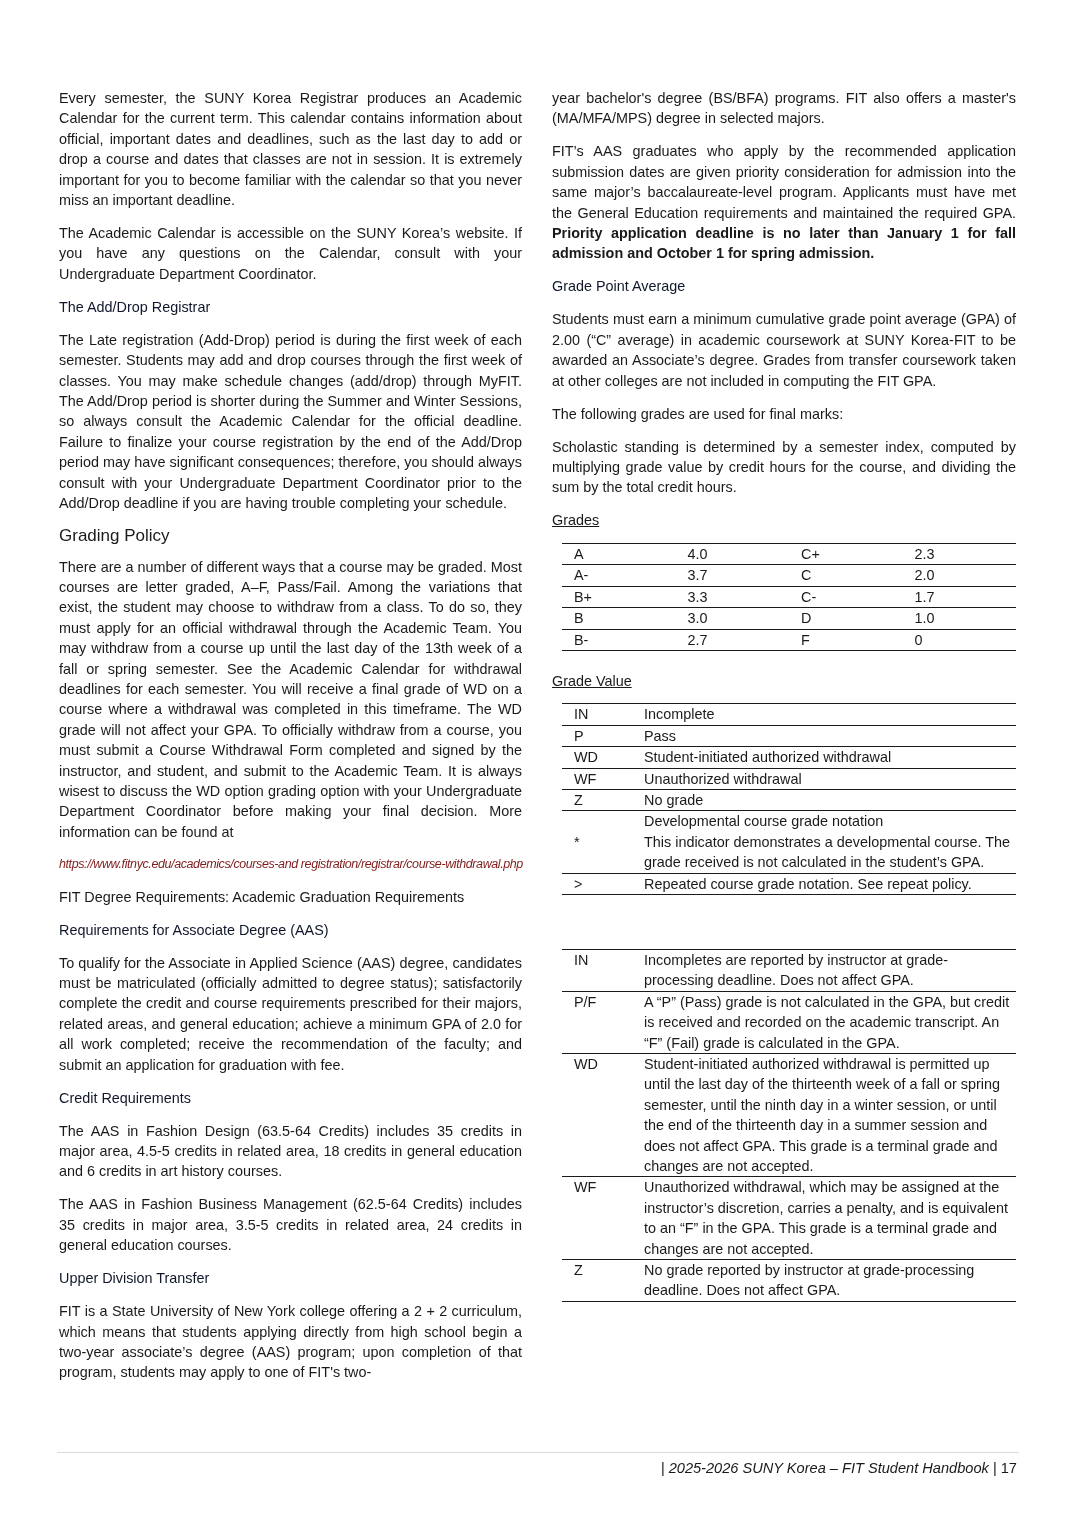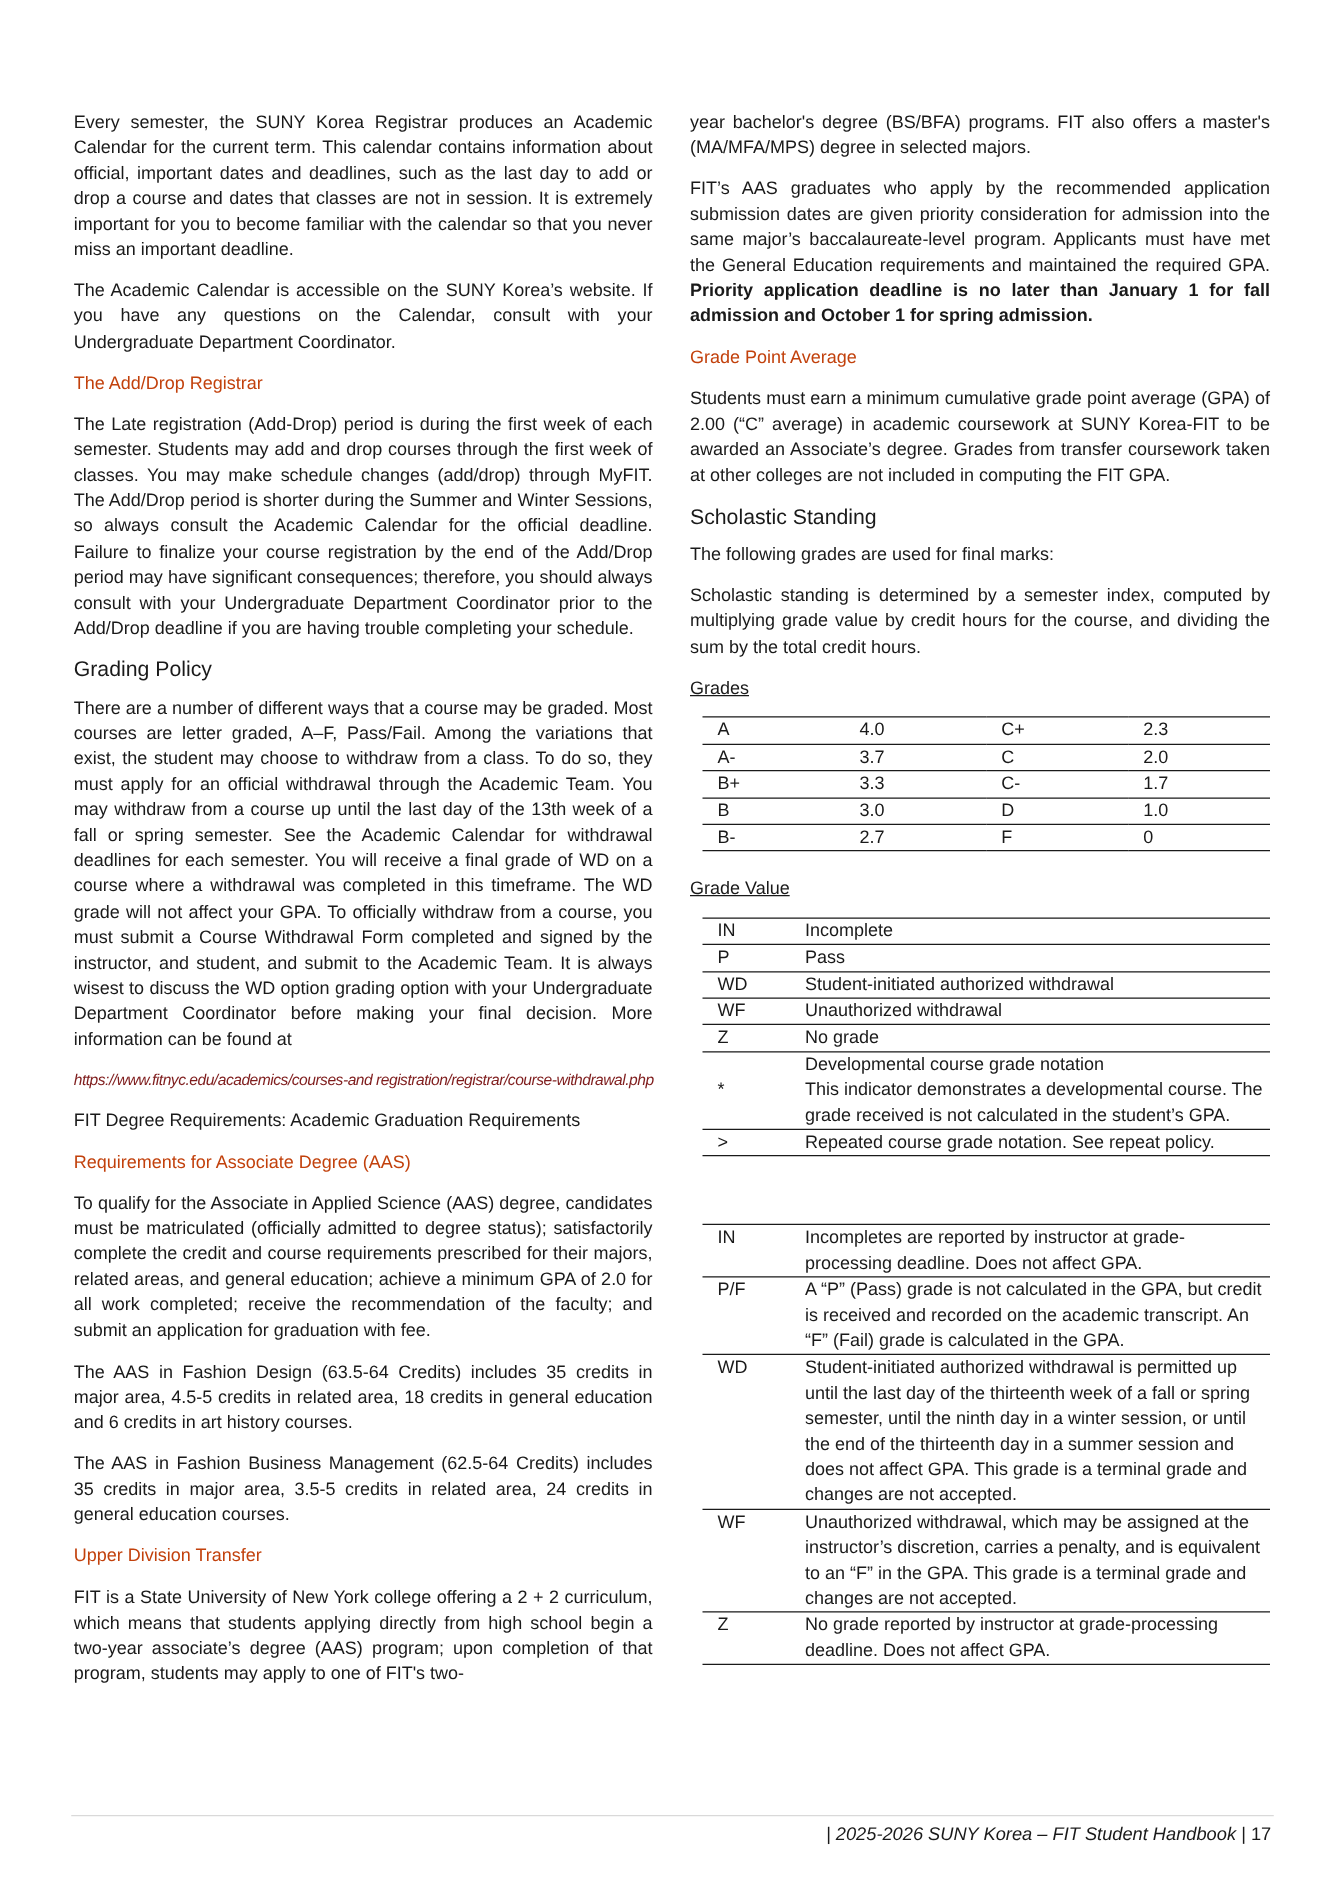--- a/index.html
+++ b/index.html
@@ -2,21 +2,21 @@
 <html><head>
 <meta charset="utf-8">
 <style>
   html, body { margin: 0; padding: 0; background: #ffffff; }
   body { width: 1075px; height: 1518px; position: relative; overflow: hidden;
          font-family: "Liberation Sans", sans-serif; color: #1a1a1a; }
   .col { position: absolute; top: 88px; font-size: 14.4px; line-height: 20.4px; }
   .col-left { left: 59px; width: 463px; }
   .col-right { left: 552px; width: 464px; }
   p { margin: 0 0 12.6px 0; text-align: justify; }
-  .sub { color: #c2410c; margin: 0 0 12.6px 0; }
+  .sub { color: #0f172a; margin: 0 0 12.6px 0; }
   .h2 { font-size: 17px; margin: 0 0 10px 0; color: #1a1a1a; }
   .link { font-style: italic; color: #7f1d1d; font-size: 12.5px;
           letter-spacing: -0.4px; display: block; margin-top: 12px; white-space: nowrap; }
   .ul { text-decoration: underline; margin: 0 0 12px 0; }
   table { border-collapse: collapse; margin-left: 10px; width: 454px; font-size: 14.4px; }
   td { padding: 0 0 0 12px; vertical-align: top; line-height: 20.4px; }
   tr { border-bottom: 1px solid #1a1a1a; }
   table { border-top: 1px solid #1a1a1a; }
   .grades td { width: 25%; }
   .gv td:first-child, .gk td:first-child { width: 58px; }
@@ -33,32 +33,32 @@
   <p>Every semester, the SUNY Korea Registrar produces an Academic Calendar for the current term. This calendar contains information about official, important dates and deadlines, such as the last day to add or drop a course and dates that classes are not in session. It is extremely important for you to become familiar with the calendar so that you never miss an important deadline.</p>
   <p>The Academic Calendar is accessible on the SUNY Korea’s website. If you have any questions on the Calendar, consult with your Undergraduate Department Coordinator.</p>
   <div class="sub">The Add/Drop Registrar</div>
   <p>The Late registration (Add-Drop) period is during the first week of each semester. Students may add and drop courses through the first week of classes. You may make schedule changes (add/drop) through MyFIT. The Add/Drop period is shorter during the Summer and Winter Sessions, so always consult the Academic Calendar for the official deadline. Failure to finalize your course registration by the end of the Add/Drop period may have significant consequences; therefore, you should always consult with your Undergraduate Department Coordinator prior to the Add/Drop deadline if you are having trouble completing your schedule.</p>
   <div class="h2">Grading Policy</div>
   <p style="margin-bottom:0">There are a number of different ways that a course may be graded. Most courses are letter graded, A–F, Pass/Fail. Among the variations that exist, the student may choose to withdraw from a class. To do so, they must apply for an official withdrawal through the Academic Team. You may withdraw from a course up until the last day of the 13th week of a fall or spring semester.  See the Academic Calendar for withdrawal deadlines for each semester. You will receive a final grade of WD on a course where a withdrawal was completed in this timeframe. The WD grade will not affect your GPA. To officially withdraw from a course, you must submit a Course Withdrawal Form completed and signed by the instructor, and student, and submit to the Academic Team. It is always wisest to discuss the WD option grading option with your Undergraduate Department Coordinator before making your final decision. More information can be found at</p>
   <a class="link" style="margin-bottom:12px">https://www.fitnyc.edu/academics/courses-and registration/registrar/course-withdrawal.php</a>
   <p>FIT Degree Requirements: Academic Graduation Requirements</p>
   <div class="sub">Requirements for Associate Degree (AAS)</div>
   <p>To qualify for the Associate in Applied Science (AAS) degree, candidates must be matriculated (officially admitted to degree status); satisfactorily complete the credit and course requirements prescribed for their majors, related areas, and general education; achieve a minimum GPA of 2.0 for all work completed; receive the recommendation of the faculty; and submit an application for graduation with fee.</p>
+  <div class="sub">Credit Requirements</div>
   <p>The AAS in Fashion Design (63.5-64 Credits) includes 35 credits in major area, 4.5-5 credits in related area, 18 credits in general education and 6 credits in art history courses.</p>
   <p>The AAS in Fashion Business Management (62.5-64 Credits) includes 35 credits in major area, 3.5-5 credits in related area, 24 credits in general education courses.</p>
   <div class="sub">Upper Division Transfer</div>
   <p>FIT is a State University of New York college offering a 2 + 2 curriculum, which means that students applying directly from high school begin a two-year associate’s degree (AAS) program; upon completion of that program, students may apply to one of FIT's two-</p>
 </div>
 
 <div class="col col-right">
   <p>year bachelor's degree (BS/BFA) programs. FIT also offers a master's (MA/MFA/MPS) degree in selected majors.</p>
   <p><span>FIT’s AAS graduates who apply by the recommended application submission dates are given priority consideration for admission into the same major’s baccalaureate-level program. Applicants must have met the General Education requirements and maintained the required GPA. </span><span class="bold">Priority application deadline  is no later than January 1 for fall admission and October 1 for spring admission.</span></p>
   <div class="sub">Grade Point Average</div>
   <p>Students must earn a minimum cumulative grade point average (GPA) of 2.00 (“C” average) in academic coursework at SUNY Korea-FIT to be awarded an Associate’s degree. Grades from transfer coursework taken at other colleges are not included in computing the FIT GPA.</p>
-  <div class="h2">Scholastic Standing</div>
   <p>The following grades are used for final marks:</p>
   <p>Scholastic standing is determined by a semester index, computed by multiplying grade value by credit hours for the course, and dividing the sum by the total credit hours.</p>
   <div class="ul">Grades</div>
   <table class="grades">
       <tbody id="grades-body">
         <tr>
           <td>A</td>
           <td>4.0</td>
           <td>C+</td>
           <td>2.3</td>

